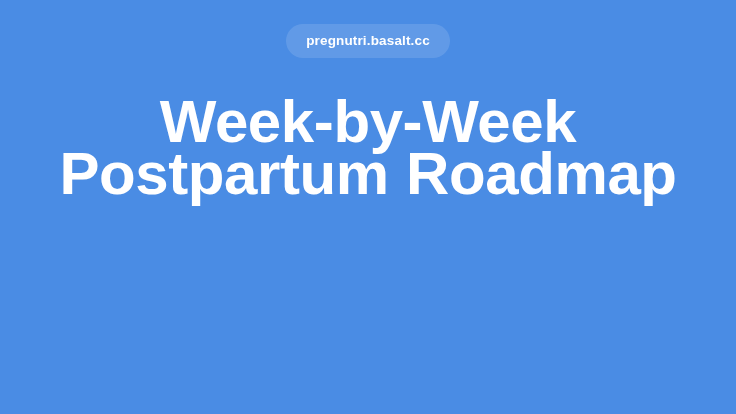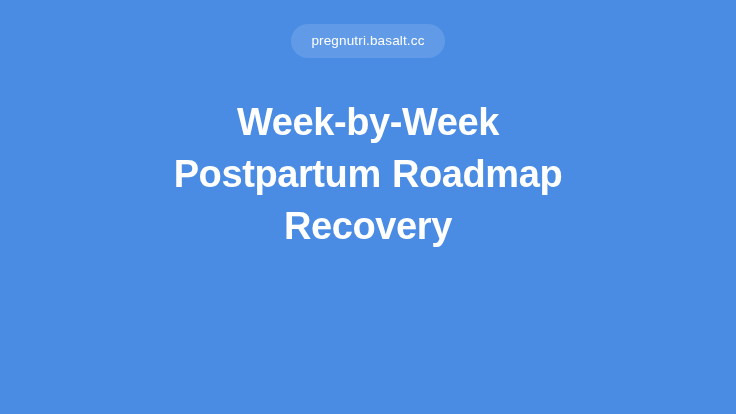--- a/index.html
+++ b/index.html
@@ -38,41 +38,41 @@
   .badge {
     display: inline-flex;
     align-items: center;
     justify-content: center;
     height: 34px;
     padding: 0 20px;
     border-radius: 17px;
     background: rgba(255, 255, 255, 0.13);
     color: #ffffff;
     font-size: 13.5px;
-    font-weight: 400;
+    font-weight: 700;
     letter-spacing: 0.15px;
     line-height: 1;
     white-space: nowrap;
     user-select: none;
   }
 
   
   .headline-wrap {
     width: 100%;
     display: flex;
     justify-content: center;
     margin-top: 38px;
   }
 
   .headline {
     margin: 0;
     width: 620px;
     text-align: center;
     color: #ffffff;
-    font-size: 38px;
+    font-size: 60px;
     font-weight: 700;
     line-height: 52px;
     letter-spacing: -0.4px;
     word-spacing: 1px;
   }
 
   .headline .line {
     display: block;
   }
 </style>
@@ -82,17 +82,16 @@
 <div class="slide">
 
   <div class="badge-row">
     <div class="badge">pregnutri.basalt.cc</div>
   </div>
 
   <div class="headline-wrap">
     <h1 class="headline">
       <span class="line">Week-by-Week</span>
       <span class="line">Postpartum Roadmap</span>
-      <span class="line">Recovery</span>
     </h1>
   </div>
 
 </div>
 
 </body></html>

